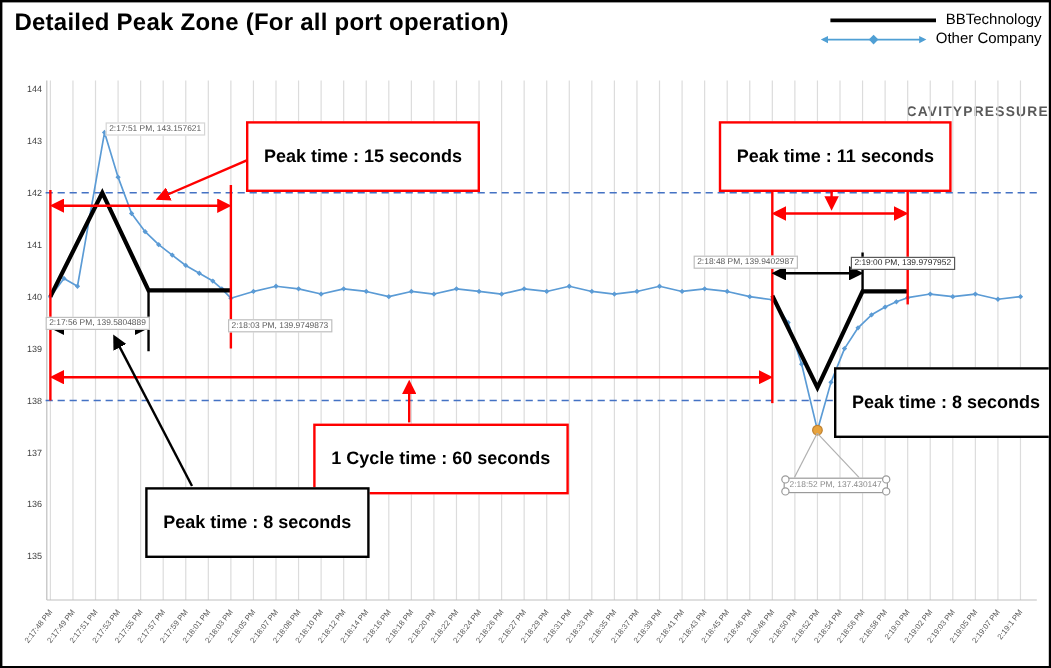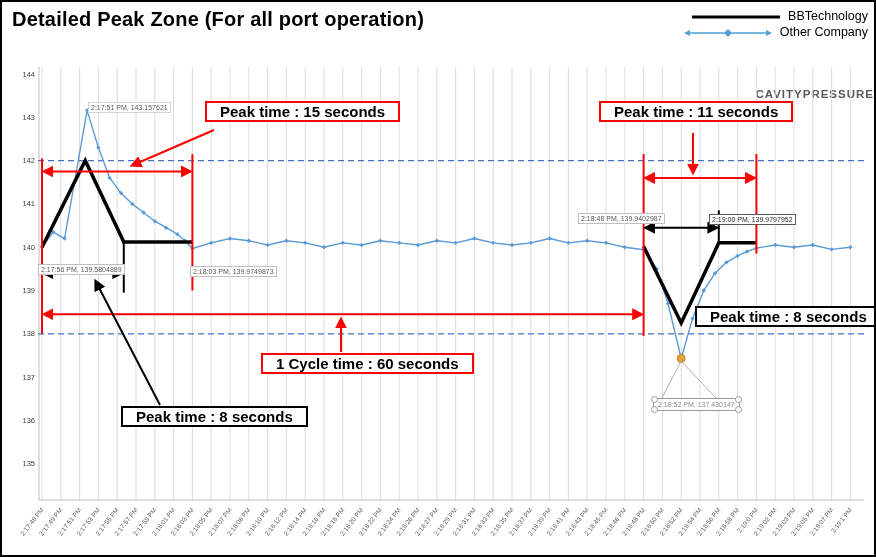--- a/index.html
+++ b/index.html
@@ -10,21 +10,21 @@
   #legend{position:absolute;right:6px;top:6px;width:200px;}
   .legend-row{display:flex;align-items:center;justify-content:flex-end;height:16px;}
   .legend-line{width:92px;height:16px;margin-right:6px;flex:0 0 auto;}
   .legend-label{font-size:12.5px;color:#000;white-space:nowrap;}
   #chart-svg{position:absolute;left:0;top:0;width:876px;height:557px;}
   .xtick{font-size:6.5px;font-family:"Liberation Sans",sans-serif;fill:#595959;}
   .ytick{font-size:7.5px;font-family:"Liberation Sans",sans-serif;fill:#404040;}
   #chart-title{position:absolute;left:0;right:0;top:46px;text-align:right;font-size:11.5px;
         font-weight:bold;color:#595959;letter-spacing:1px;margin-top:40px;}
   .callout{position:absolute;background:#fff;font-size:15px;font-weight:600;color:#000;
-        padding:0 13px;white-space:nowrap;z-index:5;}
+        padding:19px 13px;white-space:nowrap;z-index:5;}
   .callout.red{border:2px solid #ff0000;}
   .callout.black{border:2px solid #000000;}
   .ptlabel{position:absolute;background:#fff;font-size:7px;color:#595959;
         border:1px solid #bfbfbf;padding:1px 2px;white-space:nowrap;z-index:4;}
   .ptlabel.dark{border:1px solid #595959;color:#262626;}
   .ptlabel.selected{color:#8a8a8a;border:1px solid #9a9a9a;z-index:4;}
   .handle{position:absolute;width:5px;height:5px;border:1px solid #9a9a9a;border-radius:50%;
         background:#fff;}
   .handle.tl{left:-3px;top:-3px;}  .handle.tr{right:-3px;top:-3px;}
   .handle.bl{left:-3px;bottom:-3px;} .handle.br{right:-3px;bottom:-3px;}

